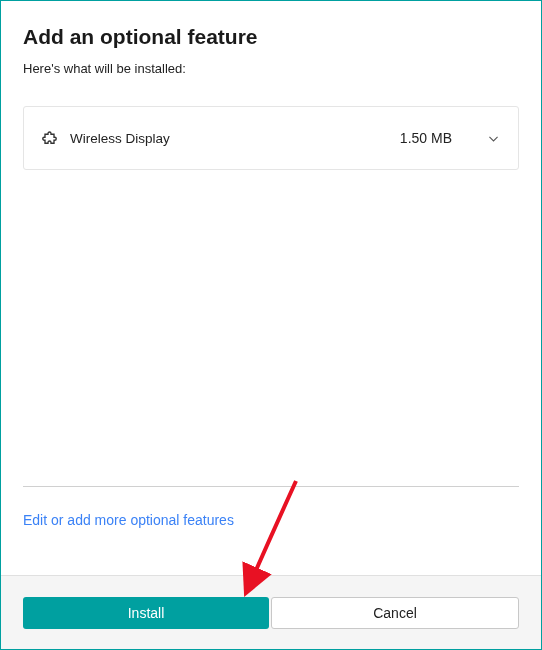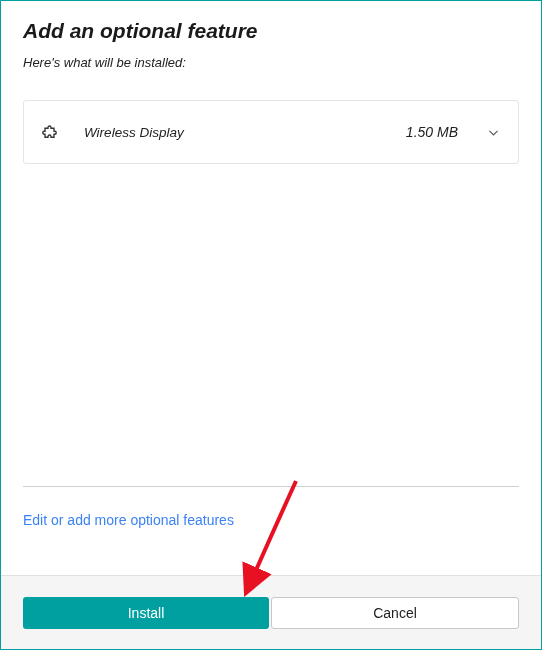--- a/index.html
+++ b/index.html
@@ -10,59 +10,58 @@
     body {
       width: 542px;
       height: 650px;
       font-family: "Segoe UI", -apple-system, sans-serif;
       background: #ffffff;
       border: 1px solid #00a0a0;
       position: relative;
       overflow: hidden;
     }
     .content {
-      padding: 18px 22px 0 22px;
-      font-style: italic;
+      padding: 24px 22px 0 22px;
     }
     .title {
       font-size: 21px;
       font-weight: 600;
       color: #1a1a1a;
       margin-bottom: 12px;
     }
     .subtitle {
       font-size: 13px;
       color: #222;
       margin-bottom: 30px;
     }
     .feature-row {
       border: 1px solid #e5e5e5;
       border-radius: 3px;
       padding: 22px 18px;
       display: flex;
       align-items: center;
-      gap: 24px;
+      gap: 10px;
       cursor: pointer;
     }
     .feature-icon {
       width: 18px;
       height: 18px;
       display: flex;
       align-items: center;
       justify-content: center;
     }
     .feature-name {
       flex: 1;
       font-size: 13.5px;
       color: #222;
     }
     .feature-size {
       font-size: 14px;
       color: #222;
-      margin-right: 4px;
+      margin-right: 24px;
     }
     .chevron {
       width: 14px;
       height: 14px;
       display: flex;
       align-items: center;
       justify-content: center;
     }
     .link-section {
       position: absolute;

